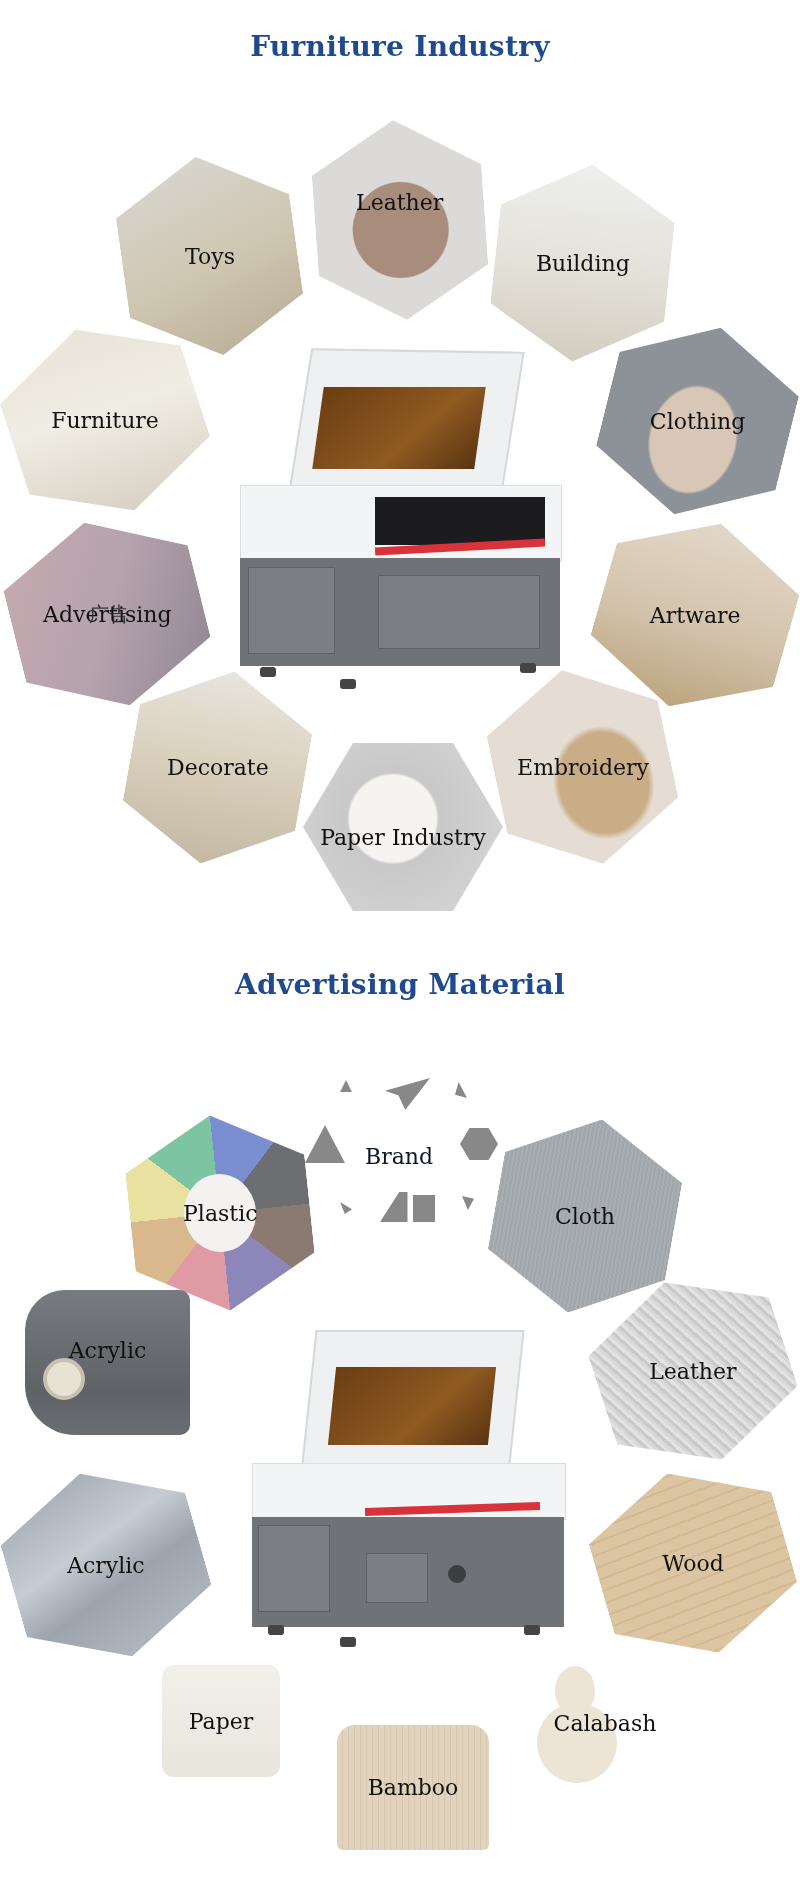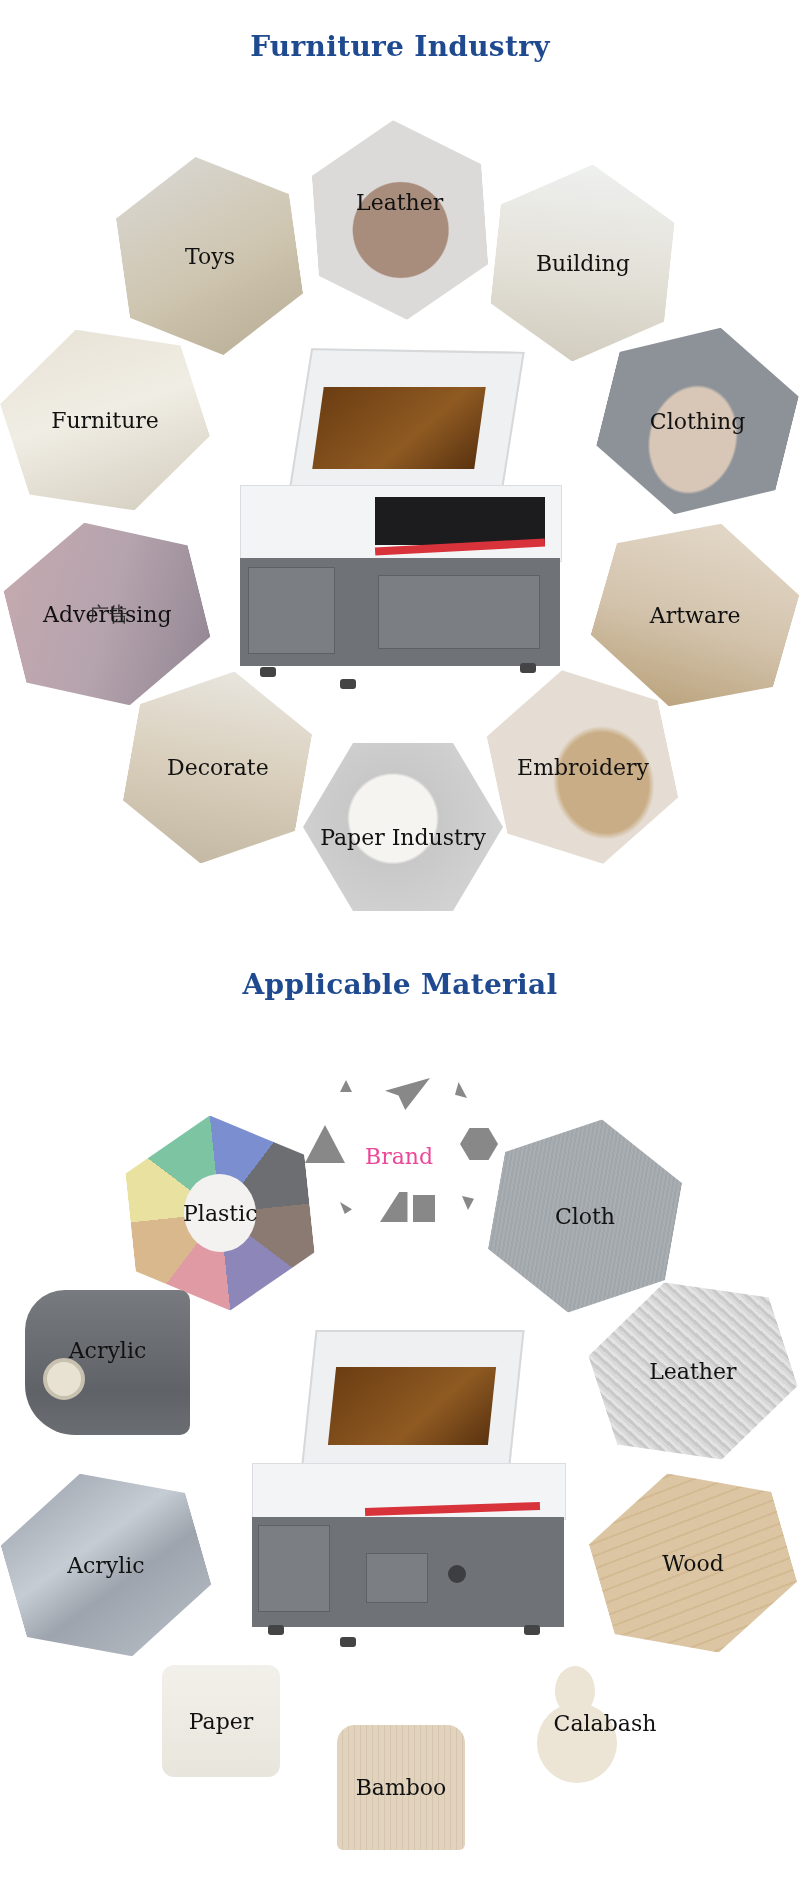--- a/index.html
+++ b/index.html
@@ -78,32 +78,32 @@
   <div class="bed" style="left:145px;top:152px;width:170px;height:48px;"></div>
   <div class="redbar" style="left:145px;top:198px;width:170px;height:8px;transform:rotate(-3deg);"></div>
   <div class="lower" style="left:10px;top:213px;width:320px;height:108px;"></div>
   <div class="door" style="left:18px;top:222px;width:85px;height:85px;"></div>
   <div class="door" style="left:148px;top:230px;width:160px;height:72px;"></div>
   <div class="foot" style="left:30px;top:322px;"></div>
   <div class="foot" style="left:110px;top:334px;"></div>
   <div class="foot" style="left:290px;top:318px;"></div>
 </div>
 
-<div class="title" style="top:968px;">Applicable Material</div>
+<div class="title" style="top:968px;">Advertising Material</div>
 
 <div style="position:absolute;left:300px;top:1070px;width:200px;height:170px;">
   <div class="logo-mark" style="left:40px;top:10px;width:12px;height:12px;clip-path:polygon(50% 0,100% 100%,0 100%);"></div>
   <div class="logo-mark" style="left:85px;top:8px;width:45px;height:32px;clip-path:polygon(0 40%,100% 0,70% 55%,45% 100%,30% 55%);"></div>
   <div class="logo-mark" style="left:155px;top:12px;width:12px;height:16px;clip-path:polygon(30% 0,100% 100%,0 80%);"></div>
   <div class="logo-mark" style="left:5px;top:55px;width:40px;height:38px;clip-path:polygon(50% 0,100% 100%,0 100%);"></div>
   <div class="logo-mark" style="left:160px;top:58px;width:38px;height:32px;clip-path:polygon(25% 0,75% 0,100% 50%,75% 100%,25% 100%,0 50%);"></div>
   <div class="logo-mark" style="left:40px;top:132px;width:12px;height:12px;clip-path:polygon(0 0,100% 60%,40% 100%);"></div>
   <div class="logo-mark" style="left:80px;top:122px;width:55px;height:30px;clip-path:polygon(0 100%,35% 0,50% 0,50% 100%,60% 100%,60% 10%,100% 10%,100% 100%);"></div>
   <div class="logo-mark" style="left:162px;top:126px;width:12px;height:14px;clip-path:polygon(0 0,100% 20%,50% 100%);"></div>
-  <span class="lbl" style="position:absolute;left:65px;top:74px;font-size:22px;color:#ec4899;">Brand</span>
+  <span class="lbl" style="position:absolute;left:65px;top:74px;font-size:22px;color:#0f172a;">Brand</span>
 </div>
 
 <div class="hex" style="left:130px;top:1115px;width:180px;height:196px;transform:rotate(-6deg);background:conic-gradient(#7b8fd0 0 12%,#6d6e72 12% 25%,#8a7a72 25% 37%,#8d86b8 37% 50%,#e09aa3 50% 62%,#d9b88e 62% 75%,#e8e1a0 75% 87%,#7cc4a2 87% 100%);">
   <div style="position:absolute;left:30%;top:30%;width:40%;height:40%;background:#f3f2f0;border-radius:50%;"></div>
   <span class="lbl" style="transform:rotate(6deg);">Plastic</span>
 </div>
 
 <div class="hex" style="left:495px;top:1118px;width:180px;height:196px;transform:rotate(10deg);background:repeating-linear-gradient(90deg,#a9aeb3 0 2px,#a1a6ab 2px 4px);">
   <span class="lbl" style="transform:rotate(-10deg);">Cloth</span>
 </div>
@@ -122,21 +122,21 @@
 </div>
 
 <div class="hex" style="left:598px;top:1470px;width:190px;height:186px;transform:rotate(-16deg);background:repeating-linear-gradient(175deg,#dcc5a2 0 10px,#d3ba93 10px 12px);">
   <span class="lbl" style="transform:rotate(16deg);">Wood</span>
 </div>
 
 <div class="hex free" style="left:162px;top:1665px;width:118px;height:112px;background:linear-gradient(180deg,#f2f0ea,#e8e5dc);border-radius:12px;">
   <span class="lbl">Paper</span>
 </div>
 
-<div class="hex free" style="left:337px;top:1725px;width:128px;height:125px;background:repeating-linear-gradient(90deg,#e1d3bd 0 5px,#d6c6ad 5px 6px);border-radius:18px 18px 6px 6px;">
+<div class="hex free" style="left:337px;top:1725px;width:152px;height:125px;background:repeating-linear-gradient(90deg,#e1d3bd 0 5px,#d6c6ad 5px 6px);border-radius:18px 18px 6px 6px;">
   <span class="lbl">Bamboo</span>
 </div>
 
 <div class="hex free" style="left:525px;top:1648px;width:160px;height:150px;background:transparent;text-align:center;">
   <div style="position:absolute;left:12px;top:55px;width:80px;height:80px;border-radius:50%;background:#ece4d4;"></div>
   <div style="position:absolute;left:30px;top:18px;width:40px;height:50px;border-radius:50%;background:#ece4d4;"></div>
   <span class="lbl">Calabash</span>
 </div>
 
 <div class="machine" style="left:240px;top:1325px;width:330px;height:330px;">

